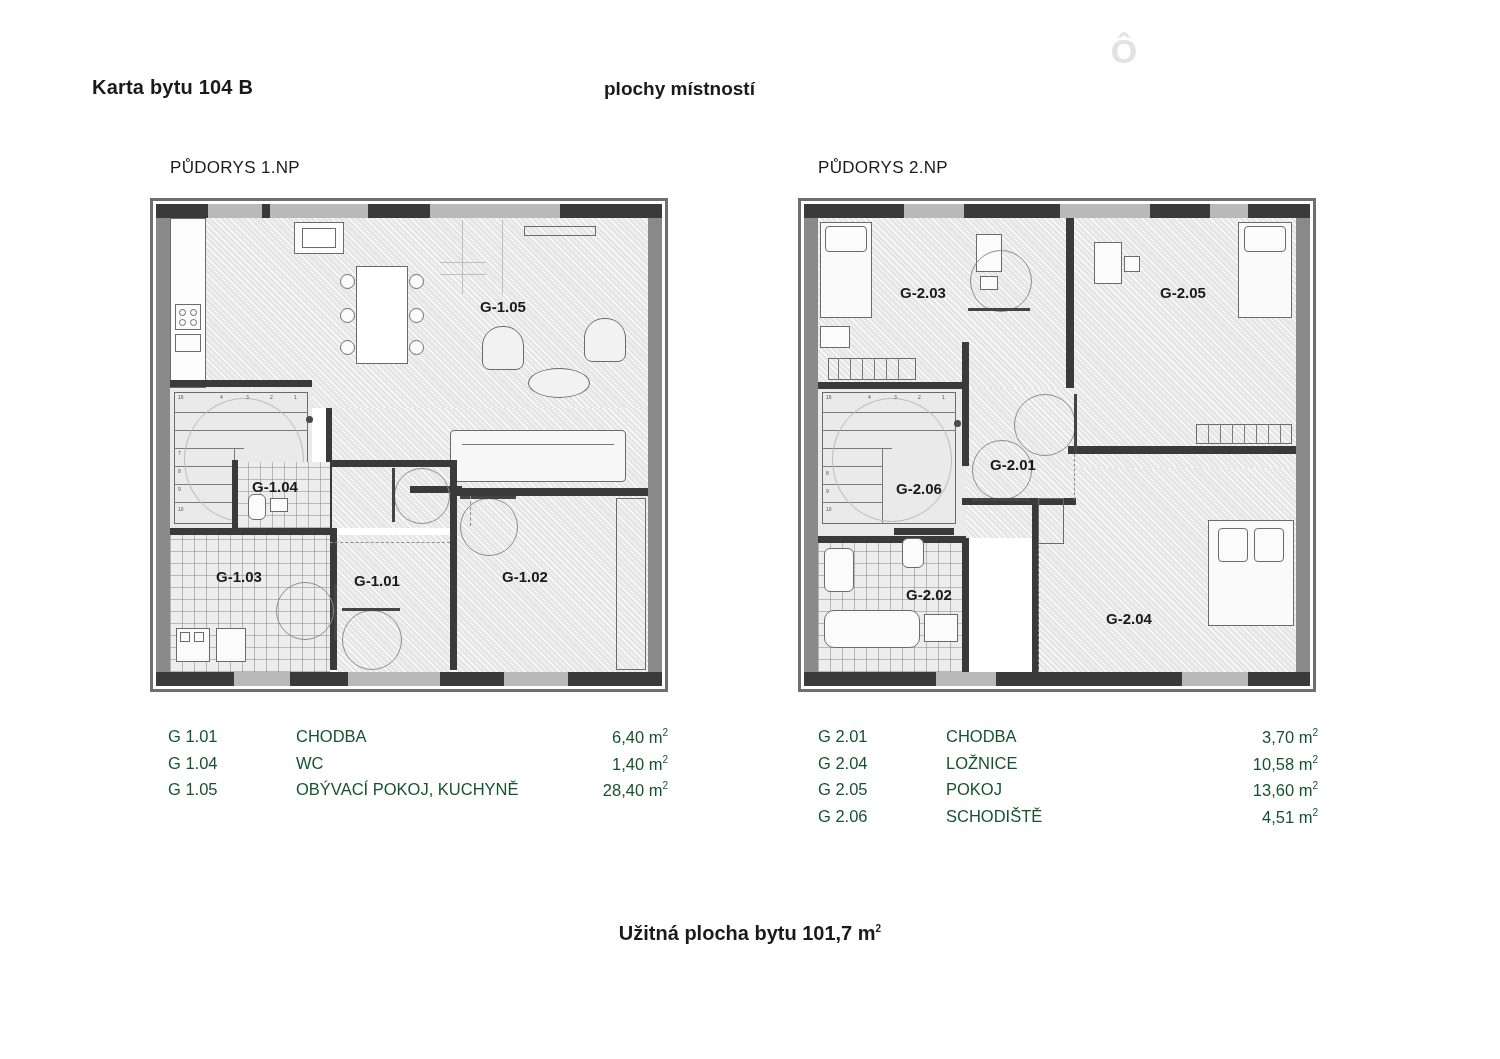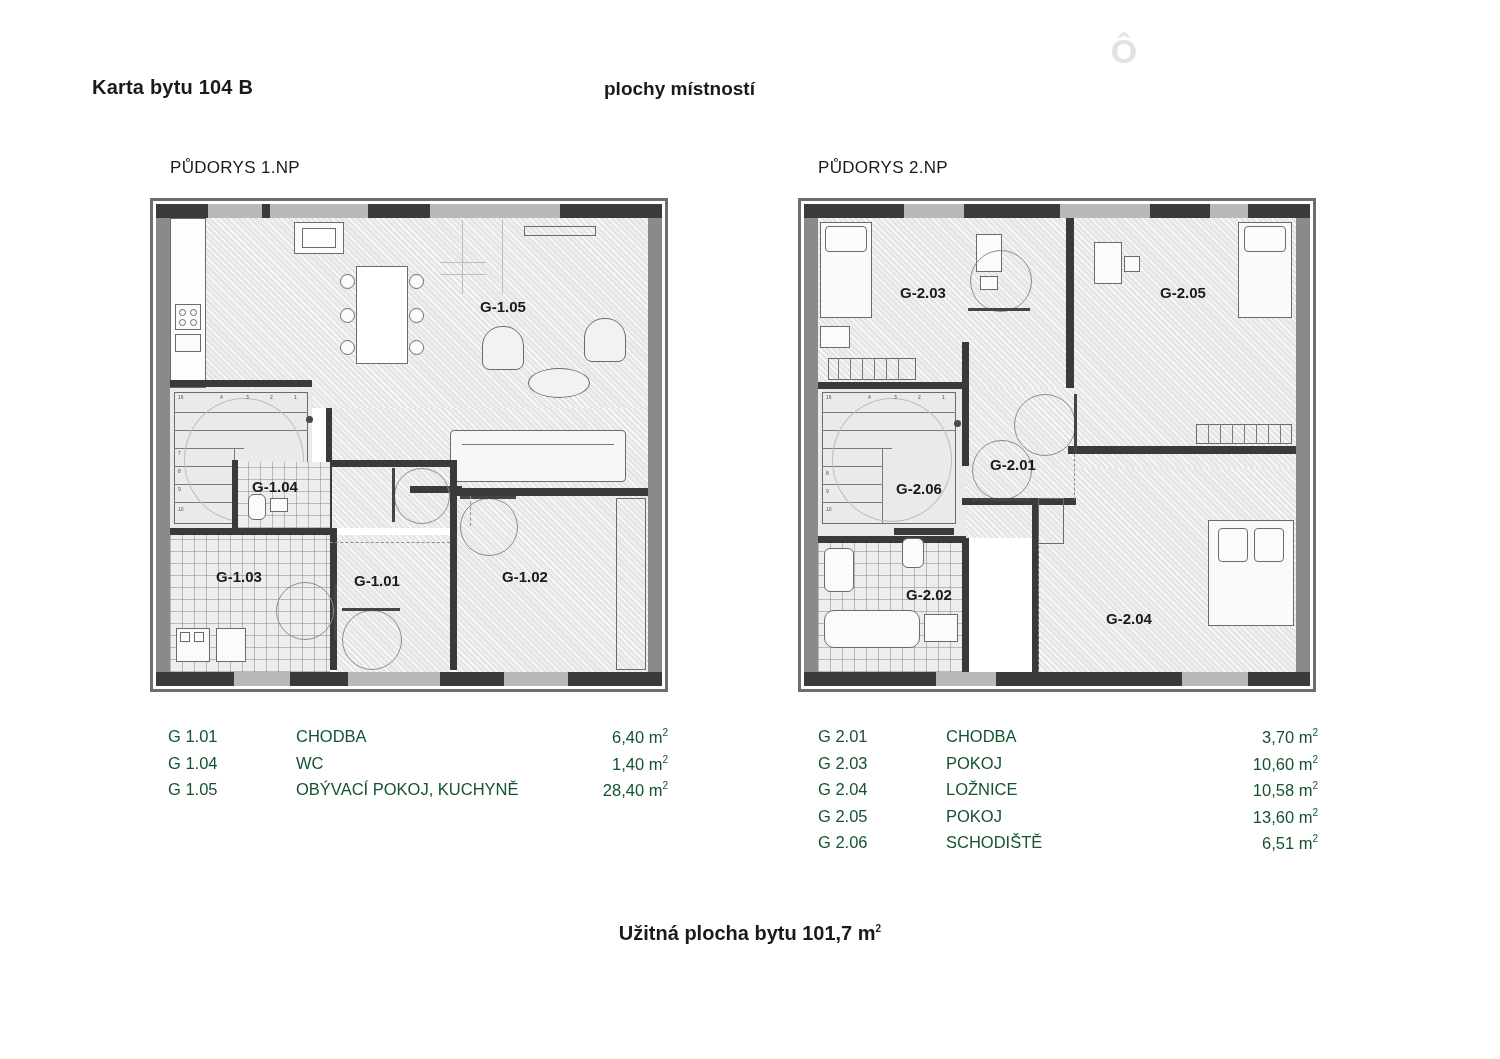--- a/index.html
+++ b/index.html
@@ -462,38 +462,33 @@
 
 <div class="legend" id="legend2">
   <table>
     <tbody>
       <tr>
         <td class="code">G 2.01</td>
         <td class="name">CHODBA</td>
         <td class="area"><span>3,70 m</span><sup>2</sup></td>
       </tr>
       <tr>
-        <td class="code">G 2.03</td>
-        <td class="name">POKOJ</td>
-        <td class="area"><span>10,60 m</span><sup>2</sup></td>
-      </tr>
-      <tr>
         <td class="code">G 2.04</td>
         <td class="name">LOŽNICE</td>
         <td class="area"><span>10,58 m</span><sup>2</sup></td>
       </tr>
       <tr>
         <td class="code">G 2.05</td>
         <td class="name">POKOJ</td>
         <td class="area"><span>13,60 m</span><sup>2</sup></td>
       </tr>
       <tr>
         <td class="code">G 2.06</td>
         <td class="name">SCHODIŠTĚ</td>
-        <td class="area"><span>6,51 m</span><sup>2</sup></td>
+        <td class="area"><span>4,51 m</span><sup>2</sup></td>
       </tr>
     </tbody>
   </table>
 </div>
 
 <div class="total">
   <span>Užitná plocha bytu 101,7 m</span><sup>2</sup>
 </div>
 
 </body></html>

